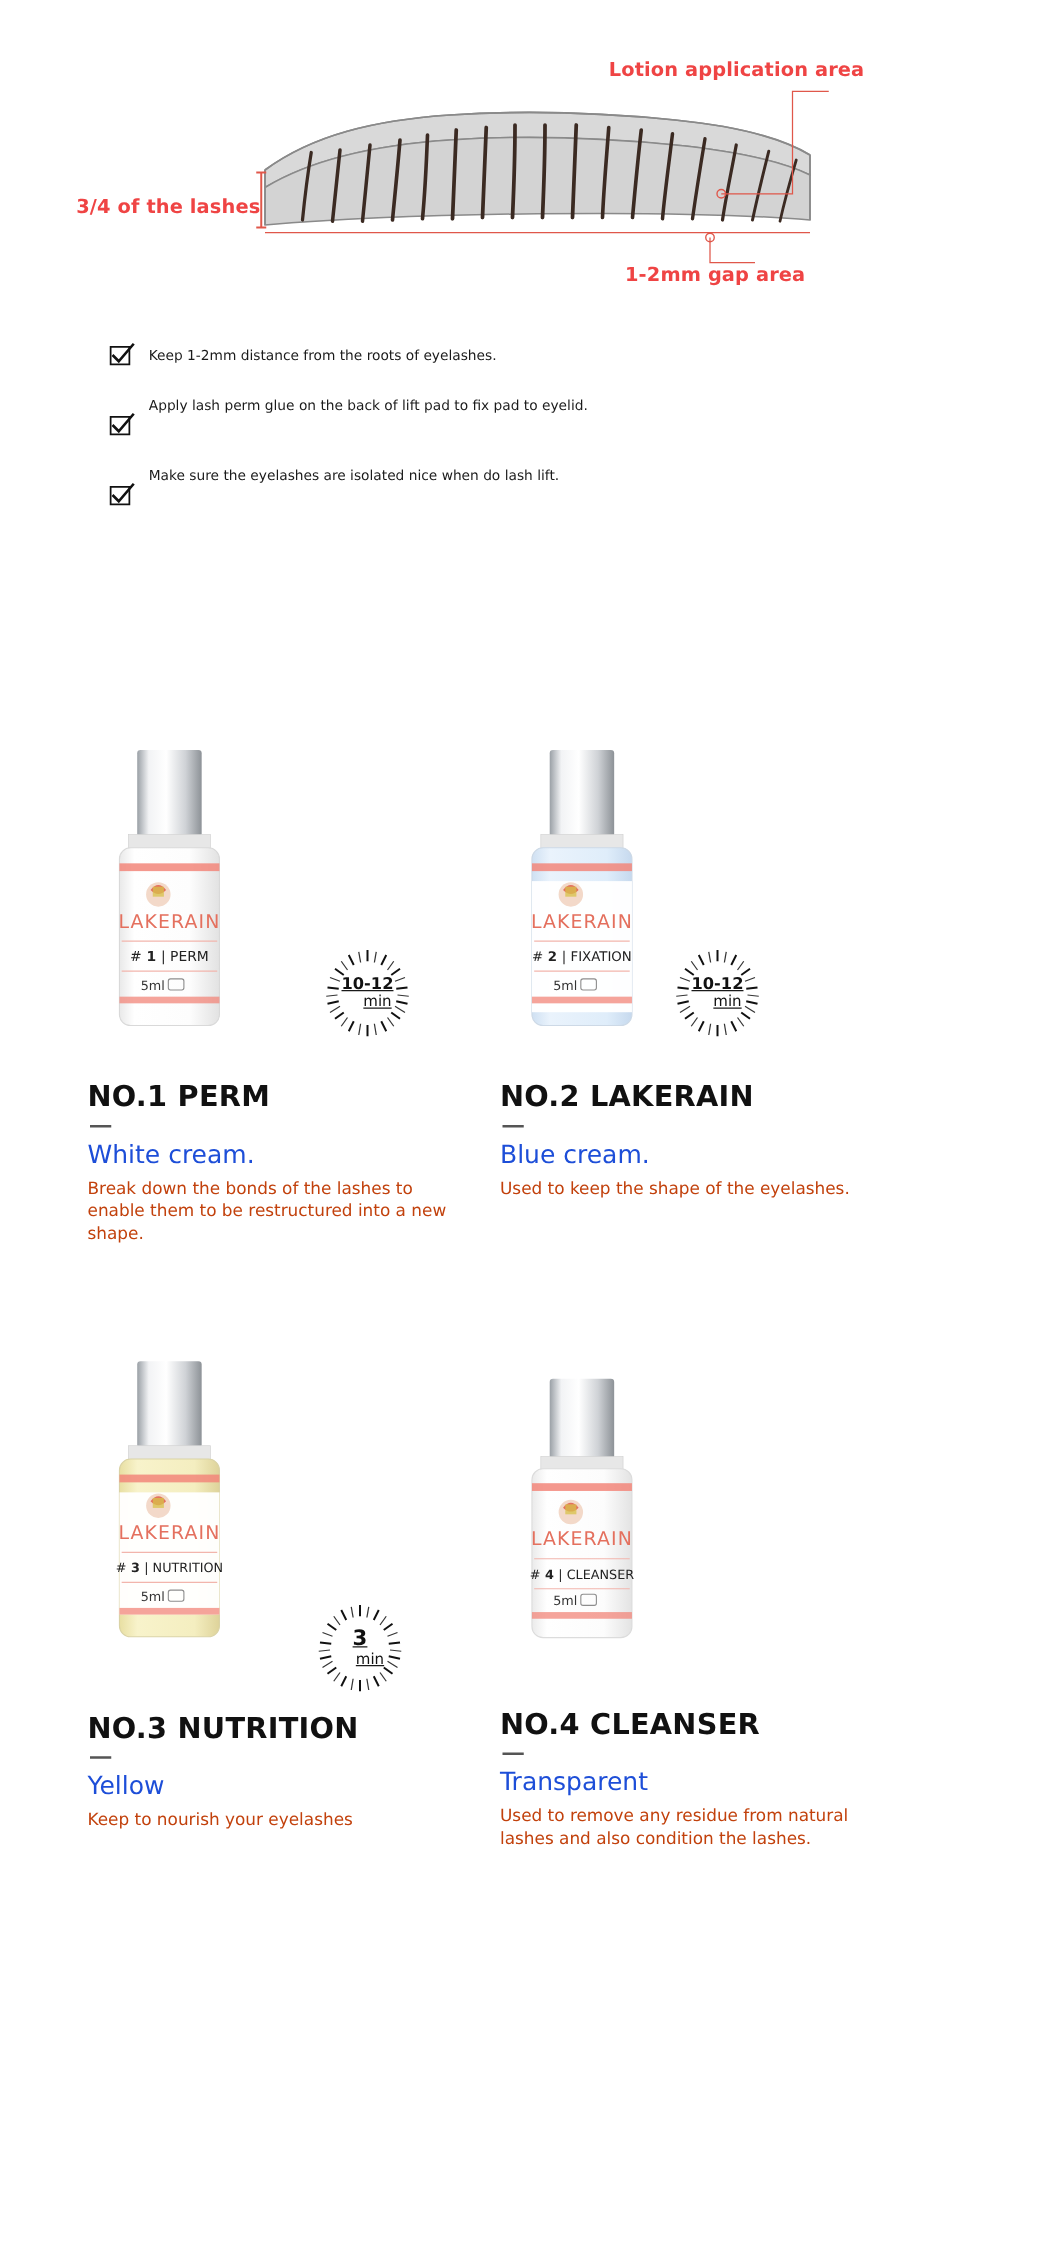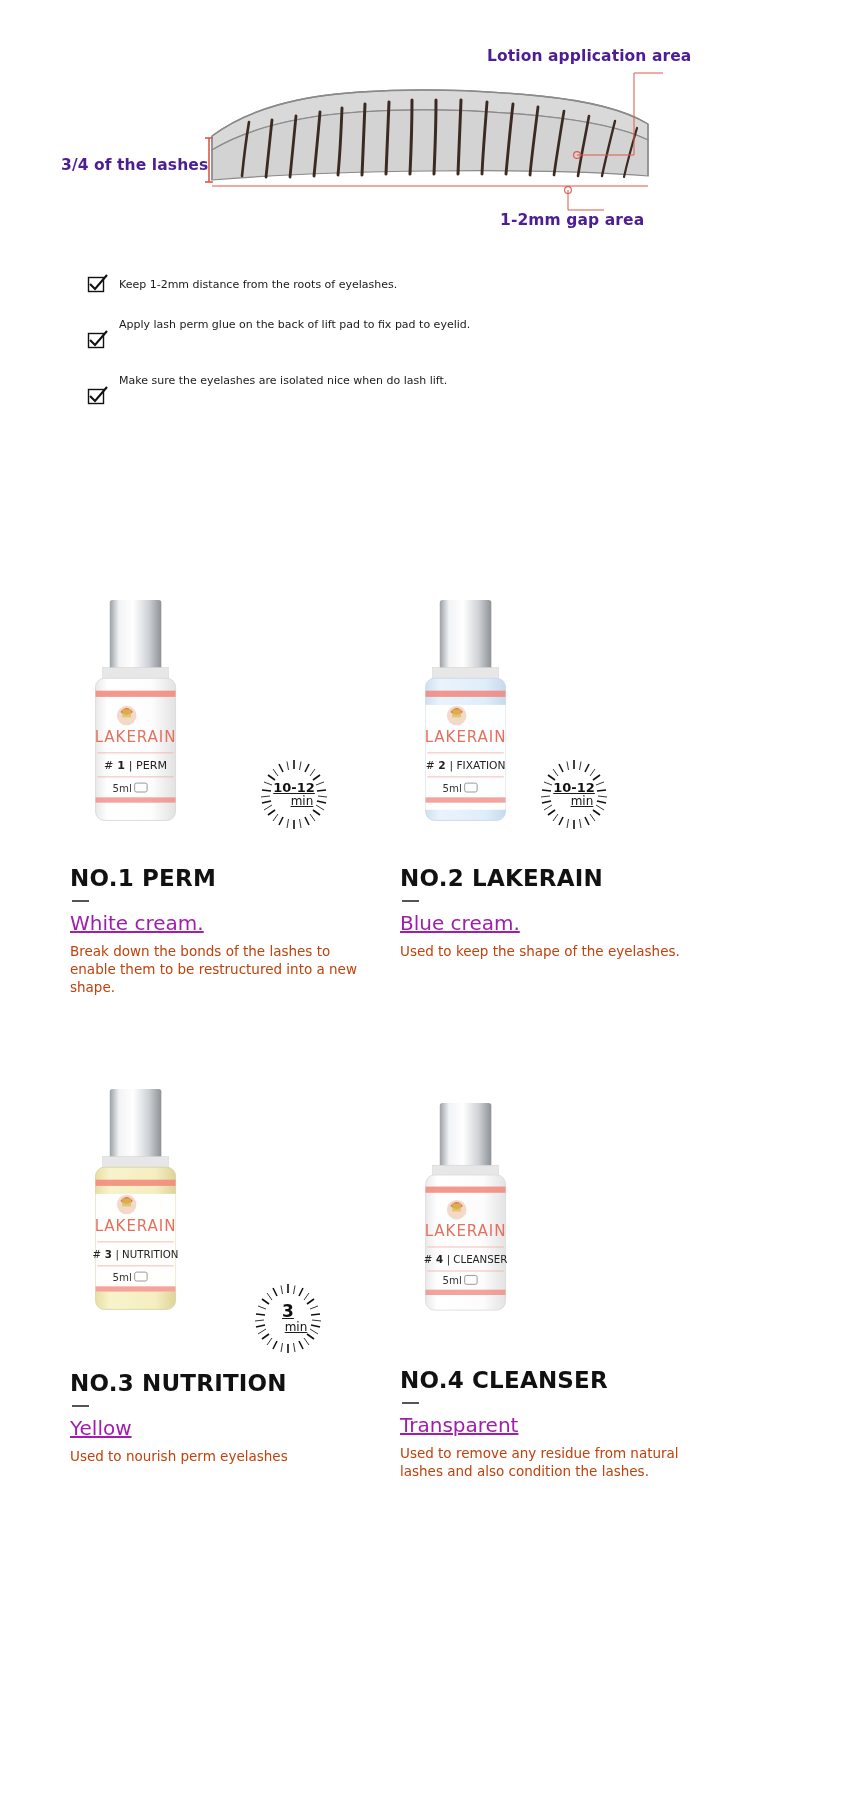--- a/index.html
+++ b/index.html
@@ -21,21 +21,21 @@
     position: relative;
     width: 851px;
     height: 250px;
   }
   .diagram svg { display: block; }
 
   .diag-label {
     position: absolute;
     font-size: 15.5px;
     font-weight: bold;
-    color: #4c1d95;
+    color: #ef4444;
     white-space: nowrap;
     letter-spacing: 0.1px;
   }
   .lbl-lotion { top: 47px; left: 487px; }
   .lbl-three-quarter { top: 156px; left: 61px; }
   .lbl-gap { top: 211px; left: 500px; }
 
   
   .checklist {
     position: absolute;
@@ -126,23 +126,22 @@
     letter-spacing: 0.2px;
   }
   .rule {
     width: 17px;
     height: 2px;
     background: #555;
     margin: 9px 0 9px 2px;
   }
   .prod-sub {
     font-size: 20px;
-    color: #a21caf;
+    color: #1d4ed8;
     font-weight: normal;
-    text-decoration: underline;
   }
   .prod-desc {
     font-size: 13.5px;
     line-height: 18px;
     color: #c2410c;
     margin-top: 7px;
     max-width: 300px;
   }
   .txt-left { margin-left: 2px; }
 </style>
@@ -485,21 +484,21 @@
         <div class="timer t3 timer-inner">
           <span class="timer-num big">3</span>
           <span class="timer-unit">min</span>
         </div>
       </div>
 
       <div class="txt-left" style="margin-top:16px;">
         <div class="prod-title">NO.3 NUTRITION</div>
         <div class="rule"></div>
         <div class="prod-sub">Yellow</div>
-        <div class="prod-desc">Used to nourish perm eyelashes</div>
+        <div class="prod-desc">Keep to nourish your eyelashes</div>
       </div>
     </div>
 
     <div class="prod-cell right">
       <div class="bottle-area">
         <svg class="bottle" style="top:24px;" width="135" height="290" viewBox="0 0 135 290">
           <defs>
             <linearGradient id="cap4" x1="0" y1="0" x2="1" y2="0">
               <stop offset="0%" stop-color="#9aa0a6"></stop>
                 <stop offset="18%" stop-color="#f2f3f5"></stop>

